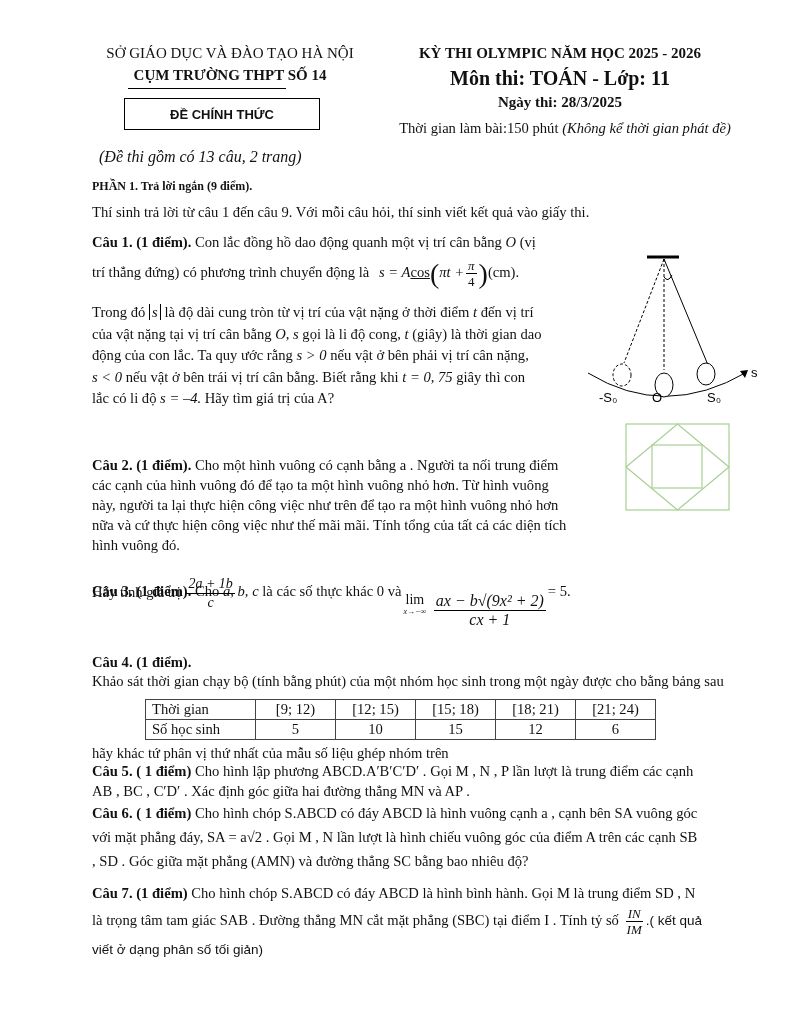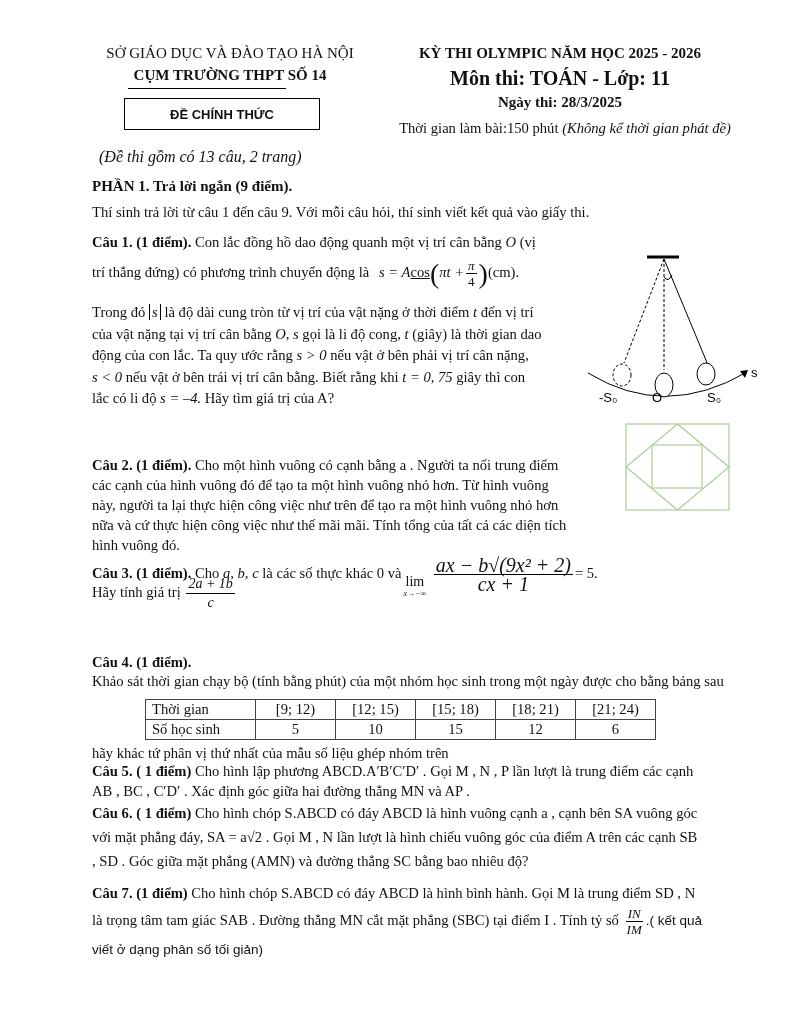--- a/index.html
+++ b/index.html
@@ -42,21 +42,21 @@
 <div class="abs hdr-right-1">KỲ THI OLYMPIC NĂM HỌC 2025 - 2026</div>
 <div class="abs hdr-right-2">Môn thi: TOÁN - Lớp: 11</div>
 <div class="abs hdr-right-3">Ngày thi: 28/3/2025</div>
 <div class="abs hdr-right-4">
   <span>Thời gian làm bài:150  phút</span>
   <span class="i">(Không kể thời gian phát đề)</span>
 </div>
 
 <div class="abs note">(Đề thi gồm có 13  câu, 2 trang)</div>
 
-<div class="abs p b" style="top:176px; font-size:15px;">PHẦN 1. Trả lời ngắn (9 điểm).</div>
+<div class="abs p b" style="top:176px; font-size:12px;">PHẦN 1. Trả lời ngắn (9 điểm).</div>
 <div class="abs p" style="top:202px;">Thí sinh trả lời từ câu 1 đến câu 9. Với mỗi câu hỏi, thí sinh viết kết quả vào giấy thi.</div>
 
 <div class="abs p" style="top:232px; width:490px;">
   <span class="b">Câu 1. (1 điểm).</span>
   <span>Con lắc đồng hồ dao động quanh một vị trí cân bằng</span>
   <span class="math">O</span>
   <span>(vị</span>
 </div>
 <div class="abs p" style="top:258px; width:490px;">
   <span>trí thẳng đứng) có phương trình chuyển động là</span>
@@ -107,21 +107,21 @@
 <div class="abs p" style="top:556px; width:560px;">
   <span class="b">Câu 3. (1 điểm).</span>
   <span>Cho</span>
   <span class="math">a,  b, c</span>
   <span>là các số thực khác</span>
   <span>0</span>
   <span>và</span><span class="frac" style="font-size:14px; vertical-align:-8px;">
       <span>lim</span>
       <span style="font-size:8px; line-height:9px;" class="math">x→−∞</span>
     </span>
-  <span class="frac" style="font-size:20px; line-height:18px;">
+  <span class="frac" style="font-size:16px; line-height:18px;margin-top:36px;">
       <span class="num math">ax − b√(9x² + 2)</span>
       <span class="den math">cx + 1</span>
     </span><span>= 5.</span>
 </div>
 <div class="abs p" style="top:575px;">
   <span>Hãy tính giá trị</span>
   <span class="frac" style="font-size:14px; line-height:18px;">
       <span class="num math">2a + 1b</span>
       <span class="den math">c</span>
     </span>

